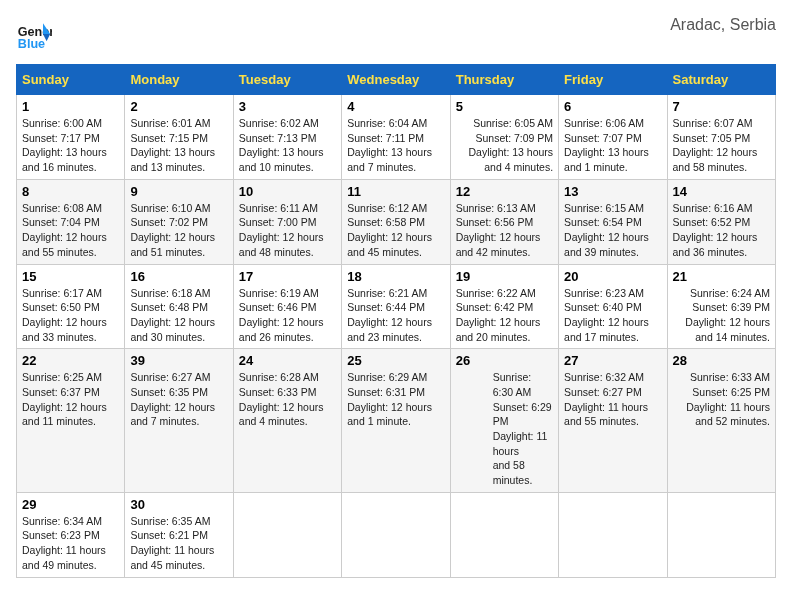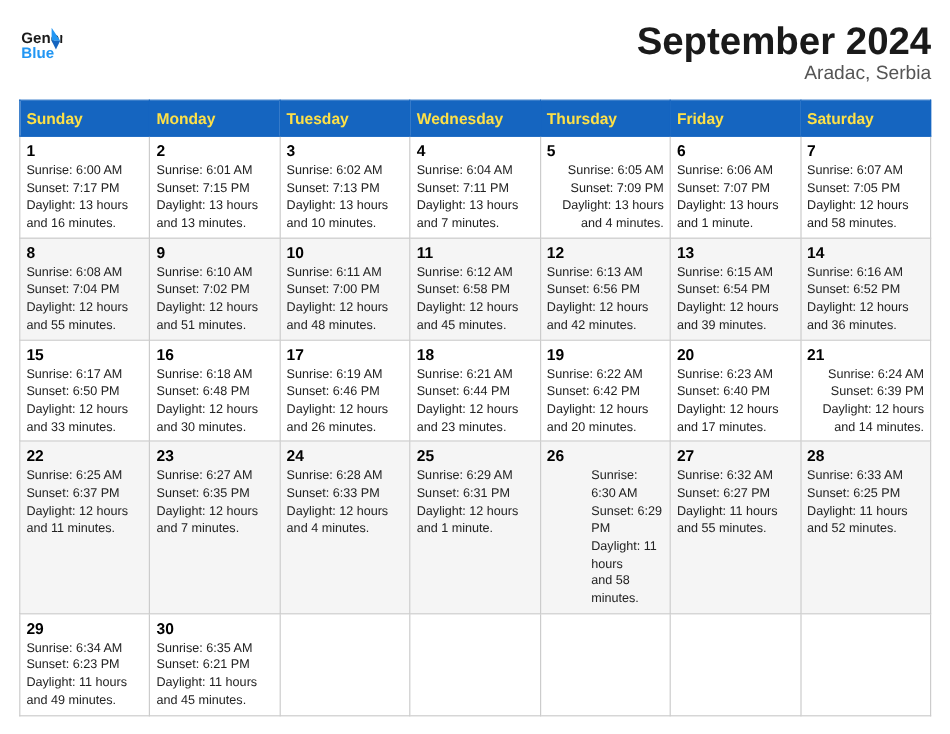--- a/index.html
+++ b/index.html
@@ -83,21 +83,20 @@
 <div class="header-area">
   <div class="logo">
     <svg class="logo-icon" viewBox="0 0 40 40">
       <text x="2" y="22" font-size="14" font-weight="bold" fill="#1a1a1a">General</text>
       <text x="2" y="36" font-size="14" font-weight="bold" fill="#2196F3">Blue</text>
       <polygon points="30,8 38,20 30,20" fill="#2196F3"></polygon>
       <polygon points="30,20 38,20 34,28" fill="#1565C0"></polygon>
     </svg>
   </div>
   <div class="title-area">
-    <div class="month-title">September 2024</div>
     <div class="location-title">Aradac, Serbia</div>
   </div>
 </div>
 
 <table class="calendar-table">
   <thead>
     <tr>
     <th>Sunday</th>
         <th>Monday</th>
         <th>Tuesday</th>
@@ -263,21 +262,21 @@
       </tr>
       <tr>
         <td>
           <span class="day-num">22</span>
           <div class="day-info" style="white-space: pre-wrap;">Sunrise: 6:25 AM
 Sunset: 6:37 PM
 Daylight: 12 hours
 and 11 minutes.</div>
         </td>
         <td>
-          <span class="day-num">23</span>
+          <span class="day-num">39</span>
           <div class="day-info" style="white-space: pre-wrap;">Sunrise: 6:27 AM
 Sunset: 6:35 PM
 Daylight: 12 hours
 and 7 minutes.</div>
         </td>
         <td>
           <span class="day-num">24</span>
           <div class="day-info" style="white-space: pre-wrap;">Sunrise: 6:28 AM
 Sunset: 6:33 PM
 Daylight: 12 hours
@@ -299,21 +298,21 @@
         </td>
         <td>
           <span class="day-num">27</span>
           <div class="day-info" style="white-space: pre-wrap;">Sunrise: 6:32 AM
 Sunset: 6:27 PM
 Daylight: 11 hours
 and 55 minutes.</div>
         </td>
         <td>
           <span class="day-num">28</span>
-          <div class="day-info" style="white-space: pre-wrap;">Sunrise: 6:33 AM
+          <div class="day-info" style="white-space: pre-wrap; text-align: right;">Sunrise: 6:33 AM
 Sunset: 6:25 PM
 Daylight: 11 hours
 and 52 minutes.</div>
         </td>
       </tr>
       <tr>
         <td>
           <span class="day-num">29</span>
           <div class="day-info" style="white-space: pre-wrap;">Sunrise: 6:34 AM
 Sunset: 6:23 PM

